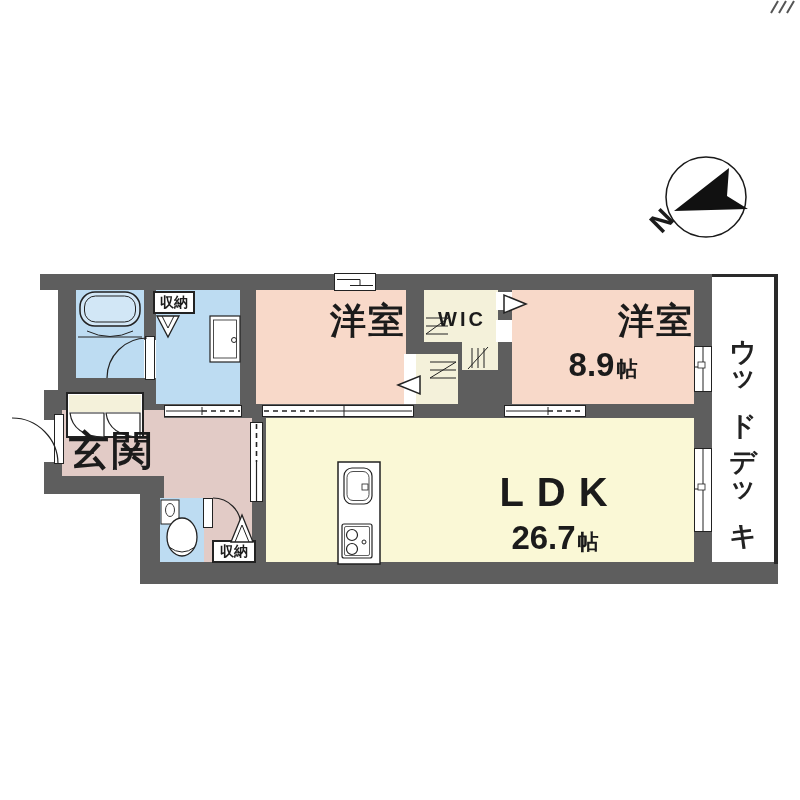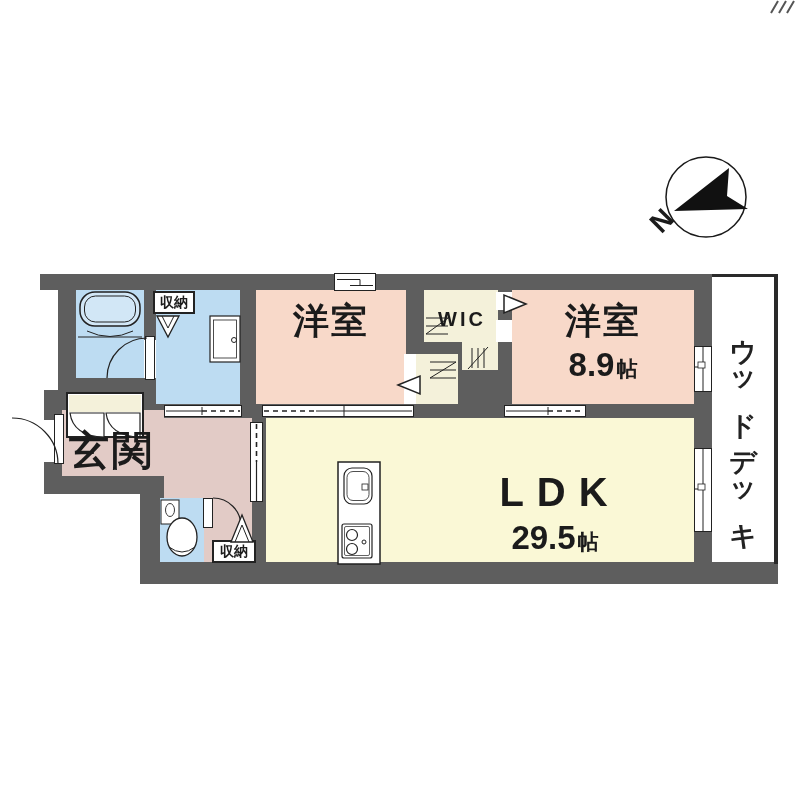--- a/index.html
+++ b/index.html
@@ -10,21 +10,21 @@
   .fill-bed{background:#f8d9c9;}
   .fill-ldk{background:#faf8d6;}
   .fill-hall{background:#e2cbc6;}
   .fill-wet{background:#bddcf2;}
   .fill-closet{background:#f4f1da;}
   .fill-deck{background:#ffffff;}
   .white-sym{position:absolute;background:#fff;border:1px solid #222;box-sizing:border-box;}
   .line{position:absolute;background:#2a2a2a;}
   .overlay{position:absolute;left:0;top:0;}
   .lbl{position:absolute;text-align:center;line-height:1.1;}
-  .rname{font-size:36px;font-weight:700;letter-spacing:2px;}
+  .rname{font-size:36px;font-weight:700;letter-spacing:2px;text-align:right;}
   .rsize{font-size:33px;font-weight:600;margin-top:6px;}
   .rsize .unit{font-size:21px;font-weight:700;margin-left:2px;}
   .ldk-name{font-size:40px;font-weight:600;letter-spacing:13px;padding-left:10px;margin-top:24px;}
   .genkan{font-size:40px;font-weight:700;letter-spacing:3px;}
   .wic{font-size:20px;font-weight:700;letter-spacing:3px;}
   .storage-box{position:absolute;background:#fff;border:2px solid #222;box-sizing:border-box;
                display:flex;align-items:center;justify-content:center;font-size:14px;font-weight:600;}
   .deck-lbl{position:absolute;display:flex;align-items:center;justify-content:center;
             writing-mode:vertical-rl;font-size:27px;font-weight:600;letter-spacing:6px;color:#222;}
   .north{position:absolute;font-size:28px;font-weight:800;transform:rotate(-45deg);}
@@ -186,21 +186,21 @@
     <div class="rname">洋室</div>
   </div>
 
   <div class="lbl" style="left:512px;top:301px;width:182px">
     <div class="rname">洋室</div>
     <div class="rsize"><span>8.9</span><span class="unit">帖</span></div>
   </div>
 
   <div class="lbl" style="left:452px;top:446px;width:206px">
     <div class="ldk-name">LDK</div>
-    <div class="rsize"><span>29.5</span><span class="unit">帖</span></div>
+    <div class="rsize"><span>26.7</span><span class="unit">帖</span></div>
   </div>
 
   <div class="lbl genkan" style="left:62px;top:428px;width:100px">玄関</div>
 
   <div class="lbl wic" style="left:424px;top:308px;width:76px">WIC</div>
 
   <div class="deck-lbl" style="left:716px;top:300px;width:54px;height:262px">ウッドデッキ</div>
 
   <div class="north" style="left:646px;top:205px;width:32px;height:32px;text-align:center">N</div>
 

